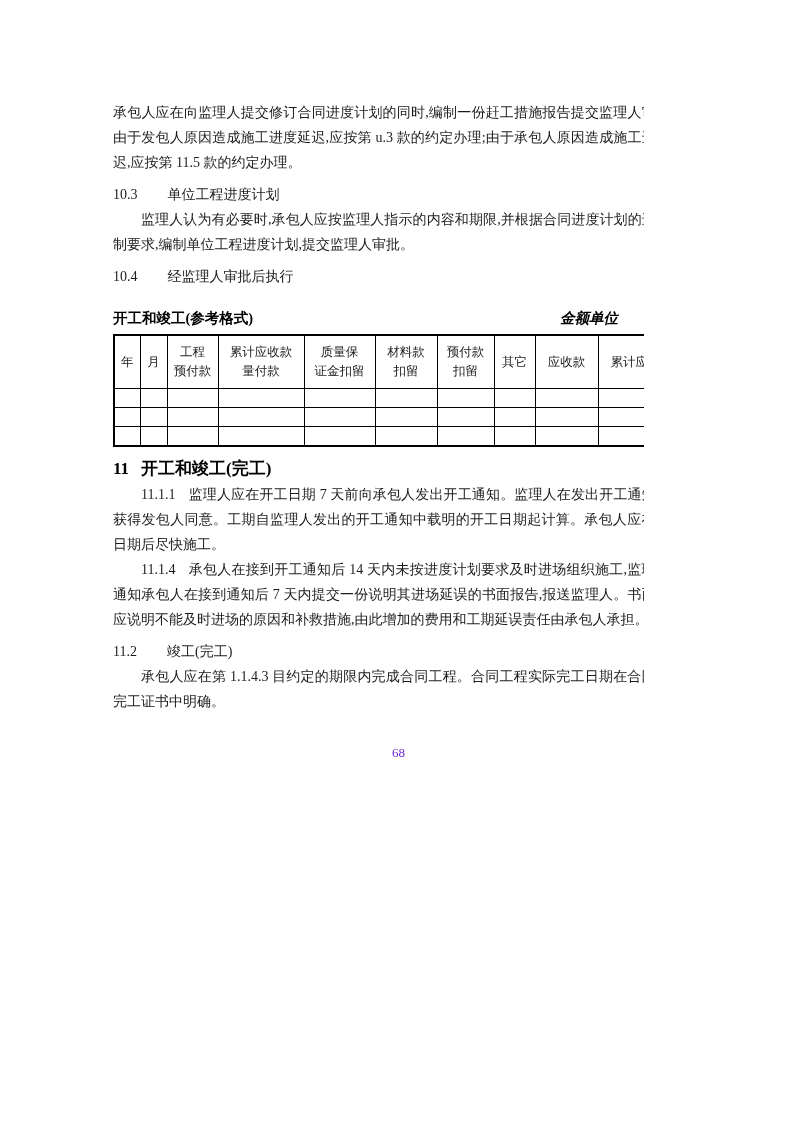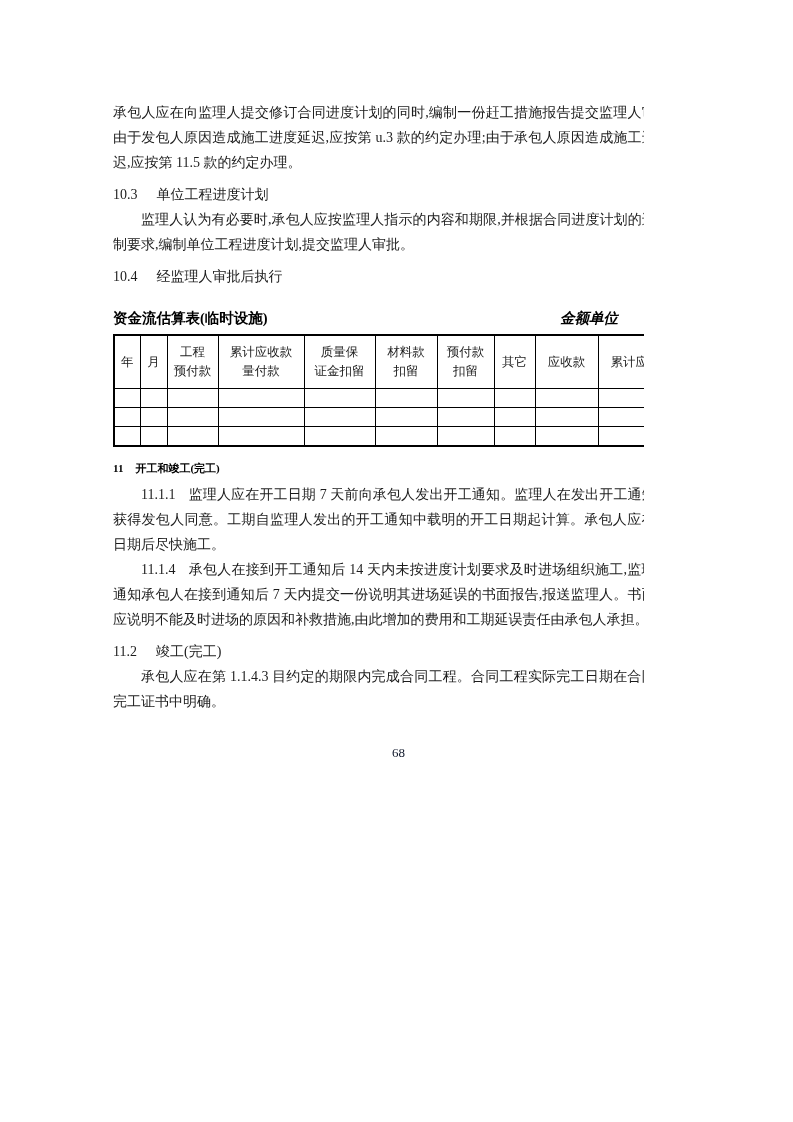--- a/index.html
+++ b/index.html
@@ -23,23 +23,23 @@
     text-align:justify;
     text-indent:2em;
   }
   p.noindent { text-indent:0; }
   h3.sec {
     font-size:14px;
     font-weight:normal;
     margin:7px 0 0 0;
     line-height:25px;
   }
-  h3.sec .t { margin-left:19px; }
+  h3.sec .t { margin-left:30px; }
   h2.main {
-    font-size:11px;
+    font-size:17px;
     font-weight:bold;
     color:#000;
     margin:8px 0 0 0;
     line-height:27px;
   }
   h2.main .t { margin-left:12px; }
   .cnum { margin-right:13px; }
   .caption-row {
     display:flex;
     justify-content:space-between;
@@ -69,38 +69,38 @@
     vertical-align:middle;
     white-space:pre-line;
     line-height:19px;
     height:52px;
   }
   table.cashflow tr.empty td { height:18px; }
   .pageno {
     margin-top:26px;
     text-align:center;
     font-size:13px;
-    color:#0f172a;
+    color:#6d28d9;
   }
 </style>
 </head>
 <body>
 
 <div class="page">
   <div class="content">
 
     <p class="body noindent">承包人应在向监理人提交修订合同进度计划的同时,编制一份赶工措施报告提交监理人审批。由于发包人原因造成施工进度延迟,应按第 u.3 款的约定办理;由于承包人原因造成施工进度延迟,应按第 11.5 款的约定办理。</p>
 
     <h3 class="sec"><span class="num">10.3</span><span class="t">单位工程进度计划</span></h3>
     <p class="body">监理人认为有必要时,承包人应按监理人指示的内容和期限,并根据合同进度计划的进度控制要求,编制单位工程进度计划,提交监理人审批。</p>
 
     <h3 class="sec"><span class="num">10.4</span><span class="t">经监理人审批后执行</span></h3>
 
     <div class="caption-row">
-      <span>资金流估算表(临时设施)</span>
+      <span>开工和竣工(参考格式)</span>
       <span class="unit">金额单位</span>
     </div>
 
     <table class="cashflow">
       <colgroup>
         <col style="width:26px">
           <col style="width:27px">
           <col style="width:51px">
         <col style="width:86px">
           <col style="width:71px">

